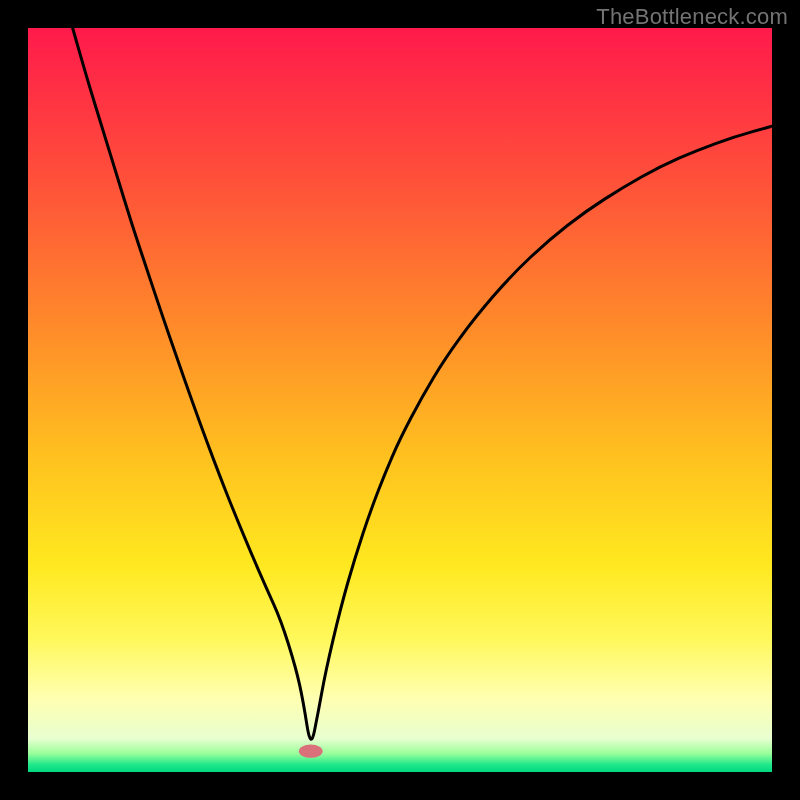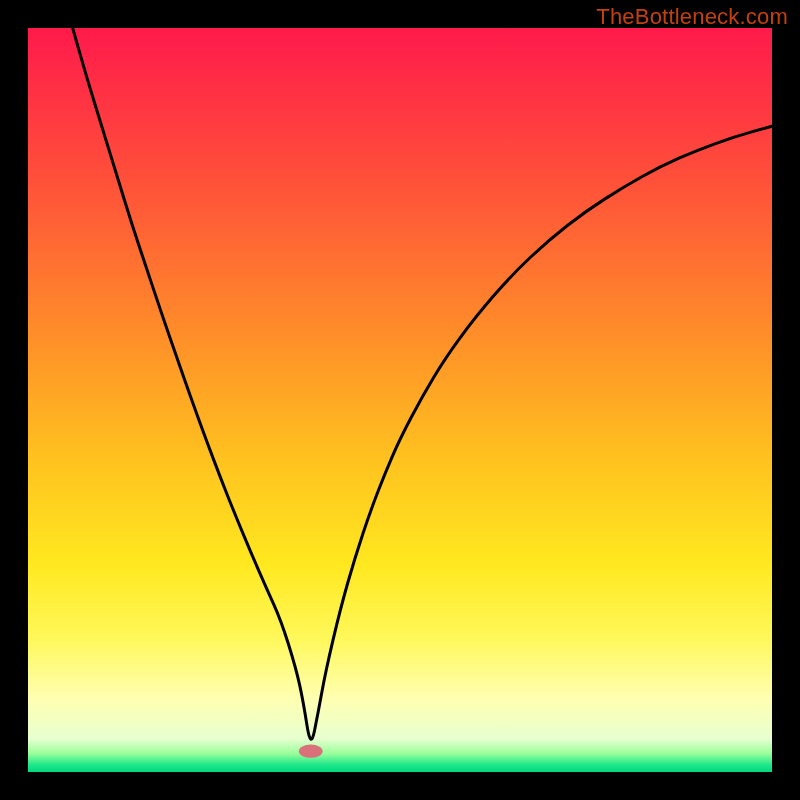--- a/index.html
+++ b/index.html
@@ -14,21 +14,21 @@
   .stage {
     position: relative;
     width: 800px;
     height: 800px;
   }
   .watermark {
     position: absolute;
     top: 4px;
     right: 12px;
     font-size: 22px;
-    color: #c2410c;
+    color: #737373;
     letter-spacing: 0.2px;
     z-index: 10;
   }
   svg {
     position: absolute;
     left: 0;
     top: 0;
   }
 </style>
 </head>

